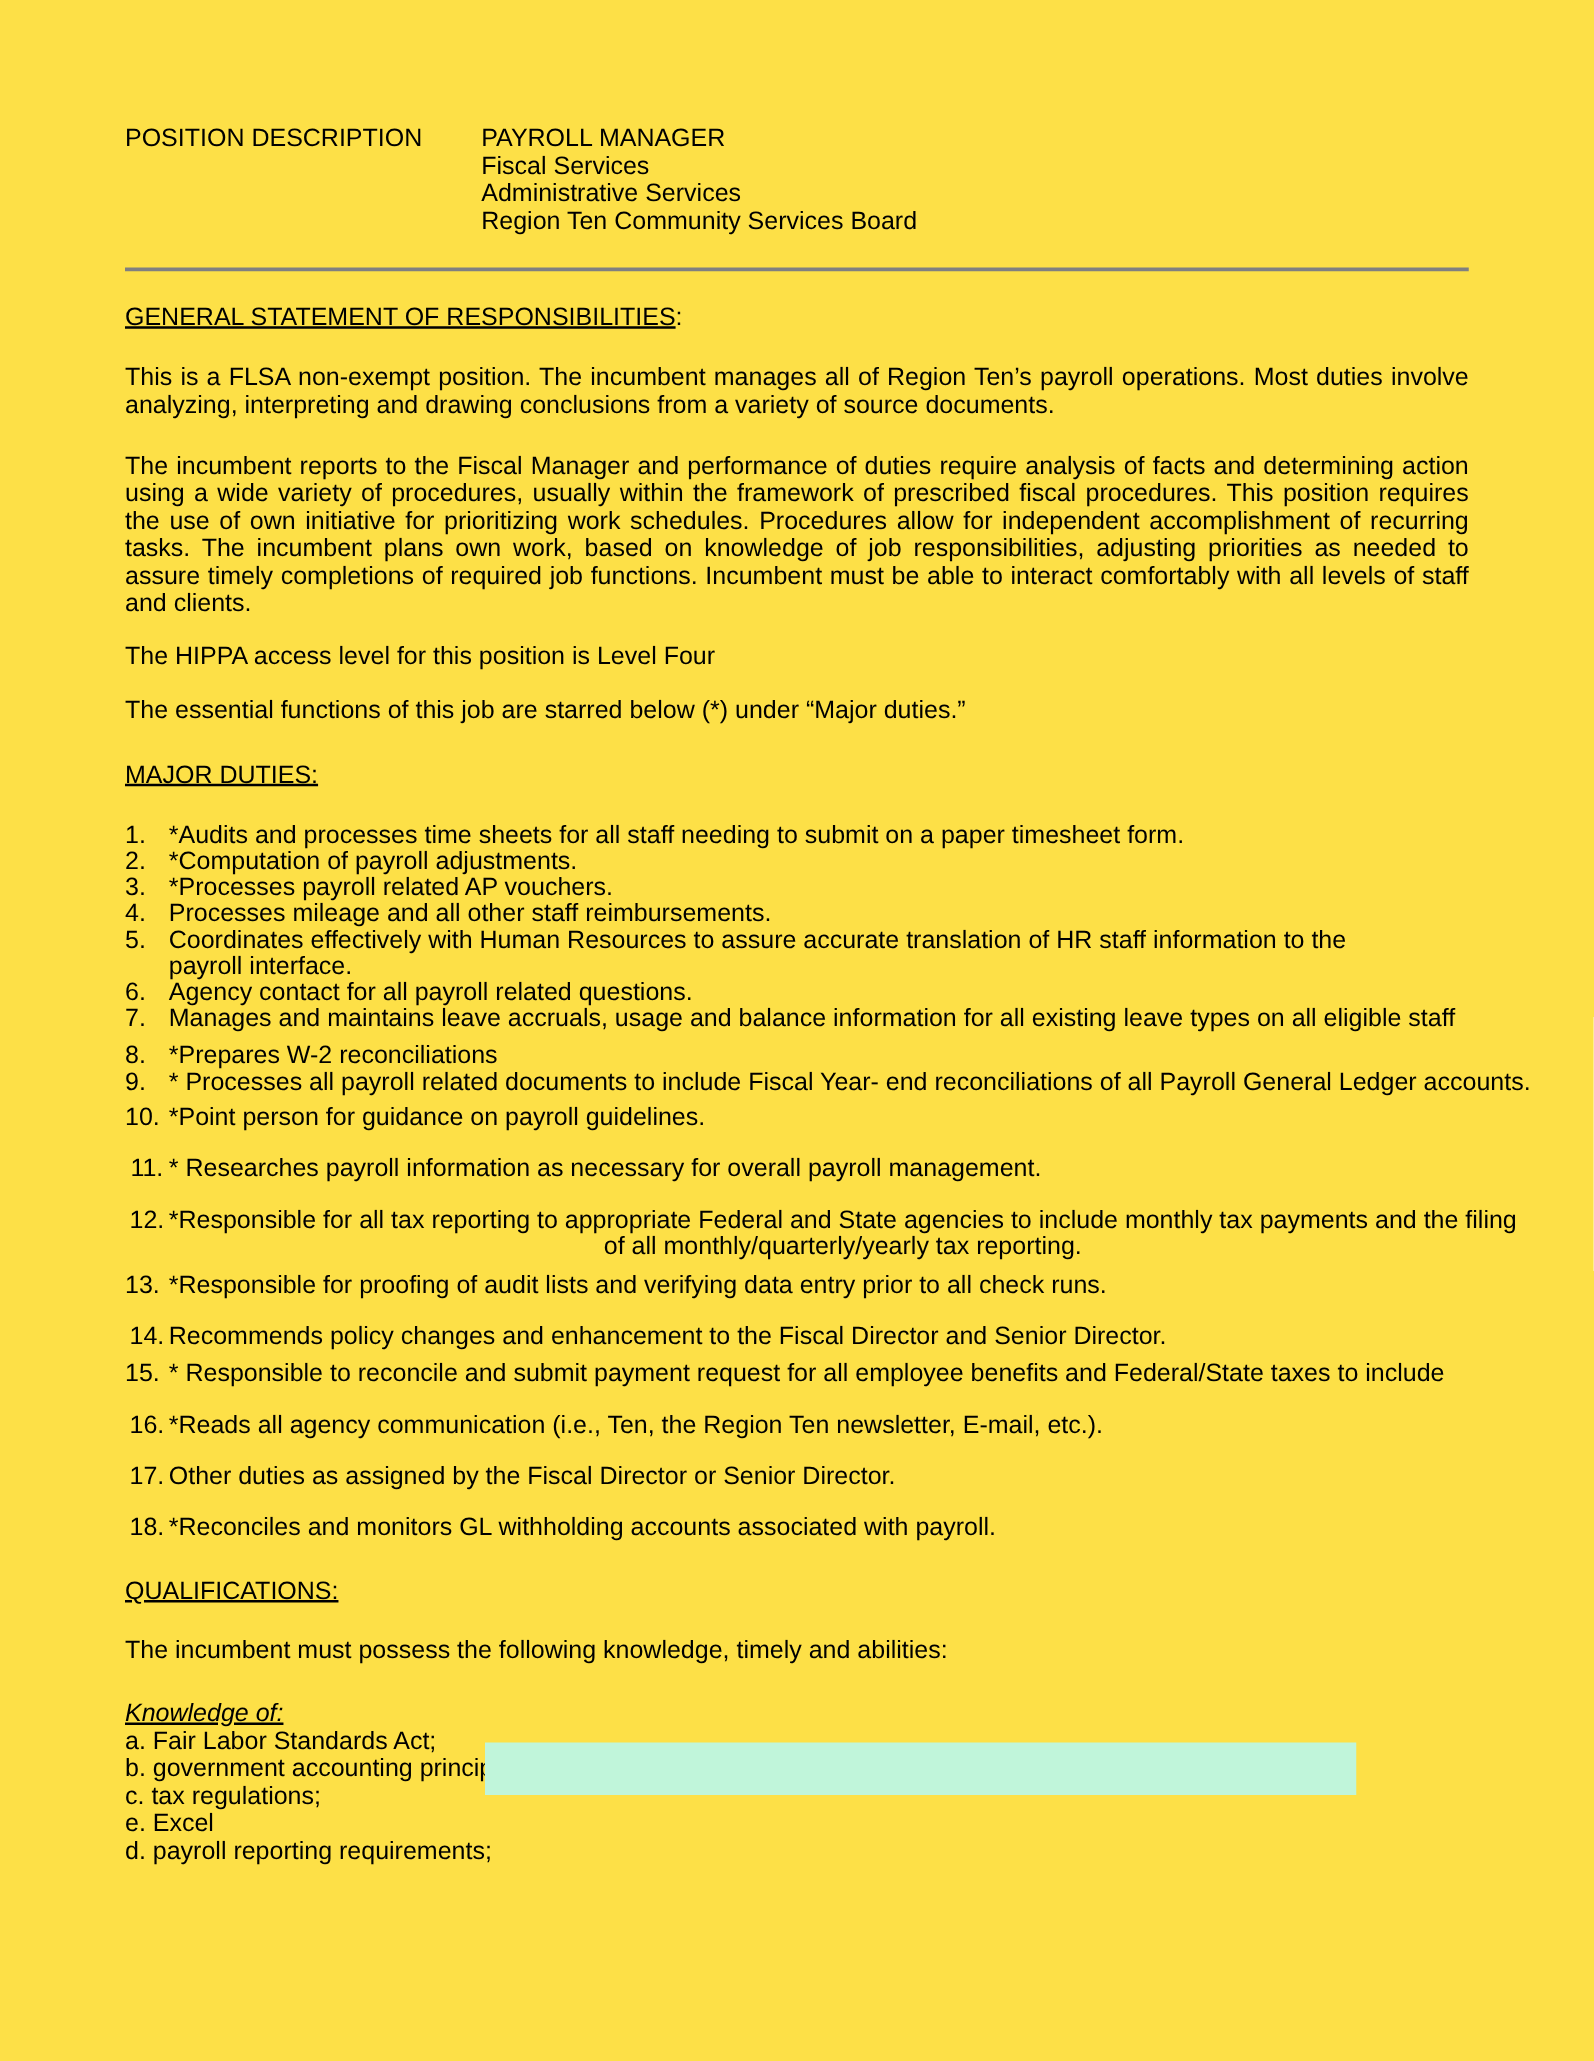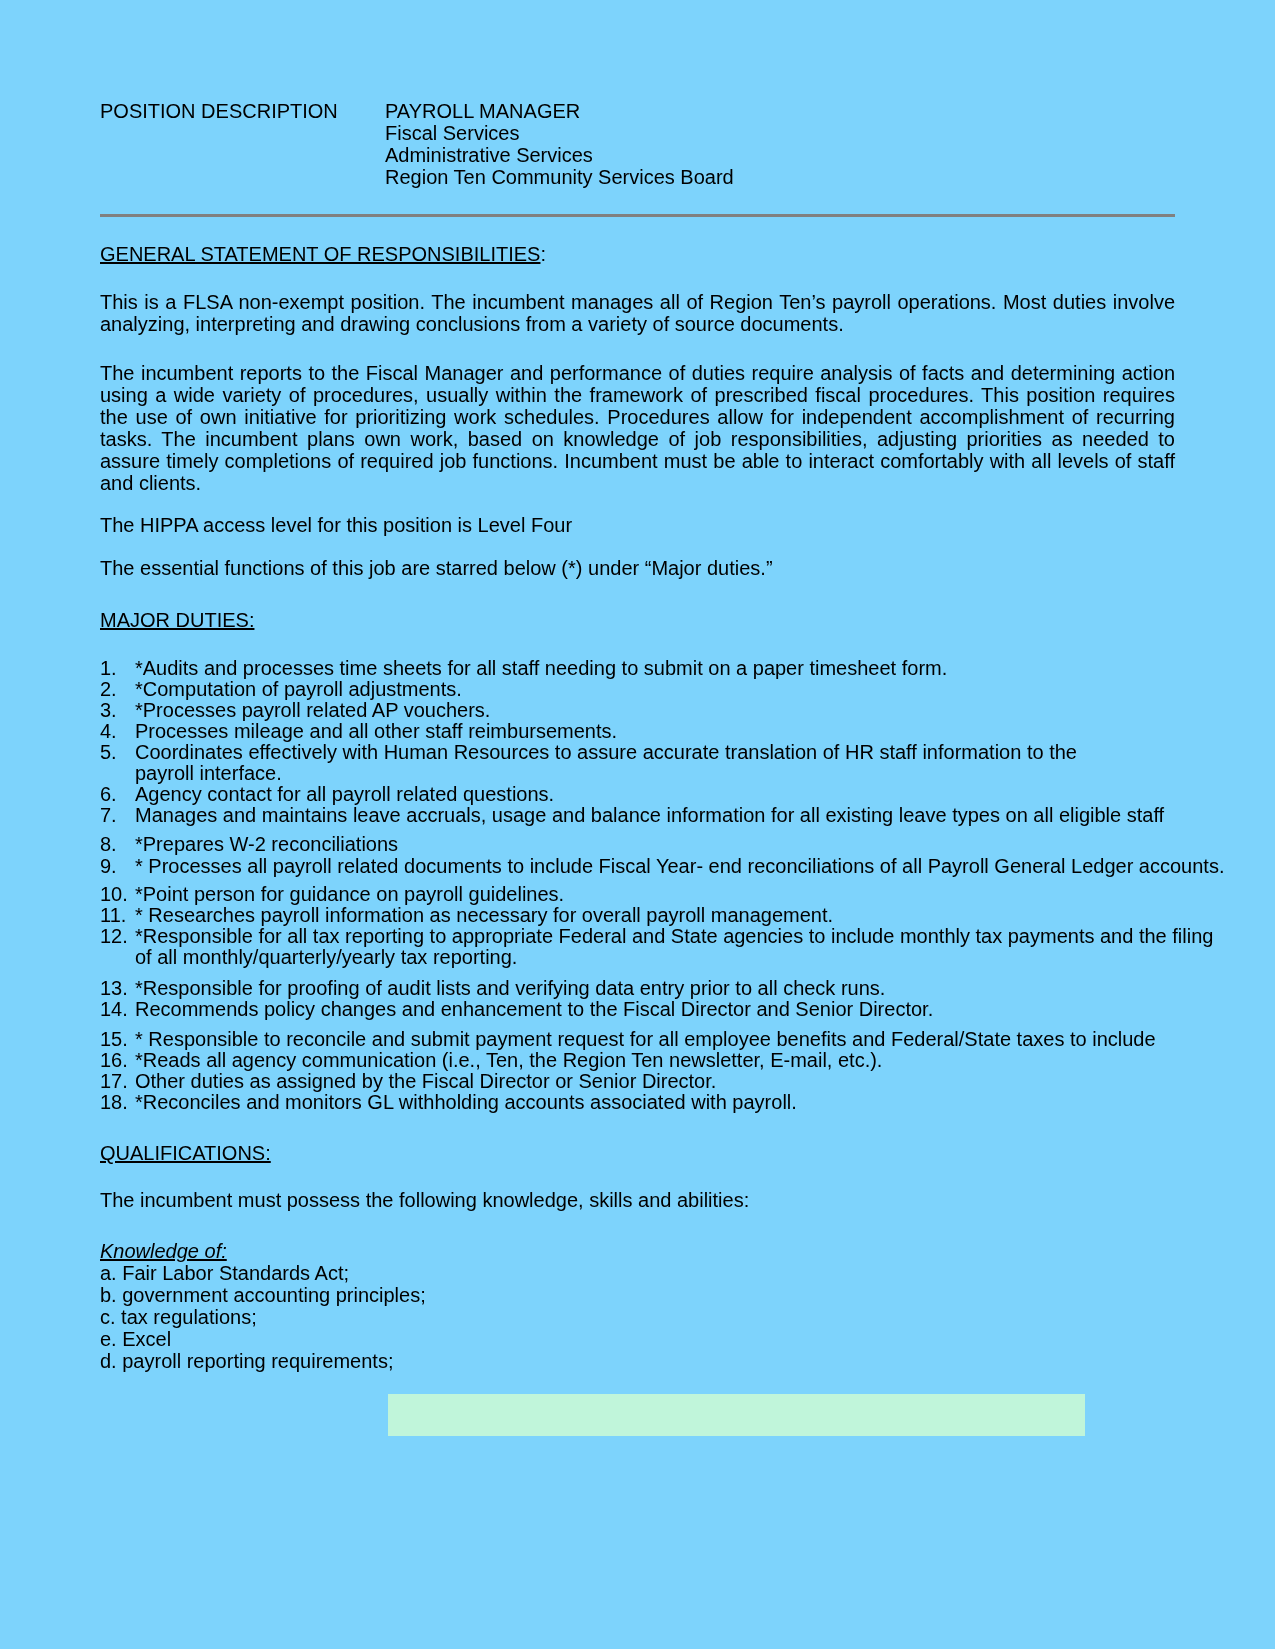--- a/index.html
+++ b/index.html
@@ -1,20 +1,20 @@
 <!DOCTYPE html>
 <html><head>
 <meta charset="utf-8">
 <style>
   html, body { margin: 0; padding: 0; background: #ffffff; }
   .page {
     position: relative;
     width: 1275px;
     height: 1649px;
-    background: #7dd3fc;
+    background: #fde047;
     box-sizing: border-box;
     padding: 100px 100px 0 100px;
     font-family: "Liberation Sans", "DejaVu Sans", sans-serif;
     font-size: 20px;
     color: #000000;
     overflow: hidden;
   }
   .header-row { display: flex; }
   .header-left { flex: 0 0 285px; line-height: 22px; }
   .header-right { line-height: 22px; }
@@ -28,21 +28,21 @@
   .p1 { margin-top: 26px; }
   .p2 { margin-top: 27px; }
   .line-hippa { margin-top: 20px; line-height: 22px; }
   .line-essential { margin-top: 21px; line-height: 22px; }
   .heading-duties { margin-top: 30px; }
   .duties { margin-top: 27px; }
   .duty-row { display: flex; line-height: 21px; }
   .duty-num { flex: 0 0 35px; }
   .duty-text { white-space: pre; }
   .g1 { margin-top: 1px; }
-  .g4 { margin-top: 0; }
+  .g4 { margin-top: 20px; text-align: center; }
   .g7 { margin-top: 7px; }
   .g8 { margin-top: 8px; }
   .g9 { margin-top: 9px; }
   .g10 { margin-top: 10px; }
   .heading-qual { margin-top: 29px; }
   .line-intro { margin-top: 25px; line-height: 22px; }
   .heading-knowledge { margin-top: 29px; font-style: italic; }
   .knowledge { }
   .k-item { line-height: 22px; }
   .highlight {
@@ -162,21 +162,21 @@
     <div class="duty-row g4">
       <span class="duty-num">18.</span>
         <span class="duty-text">*Reconciles and monitors GL withholding accounts associated with payroll.</span>
     </div>
   </div>
 
   <div class="heading heading-qual">
     <span class="u">QUALIFICATIONS:</span>
   </div>
 
-  <div class="line-intro">The incumbent must possess the following knowledge, skills and abilities:</div>
+  <div class="line-intro">The incumbent must possess the following knowledge, timely and abilities:</div>
 
   <div class="heading heading-knowledge">
     <span class="u">Knowledge of:</span>
   </div>
 
   <div class="knowledge">
     <div class="k-item">a. Fair Labor Standards Act;</div>
     <div class="k-item">b. government accounting principles;</div>
     <div class="k-item">c. tax regulations;</div>
     <div class="k-item">e. Excel</div>

